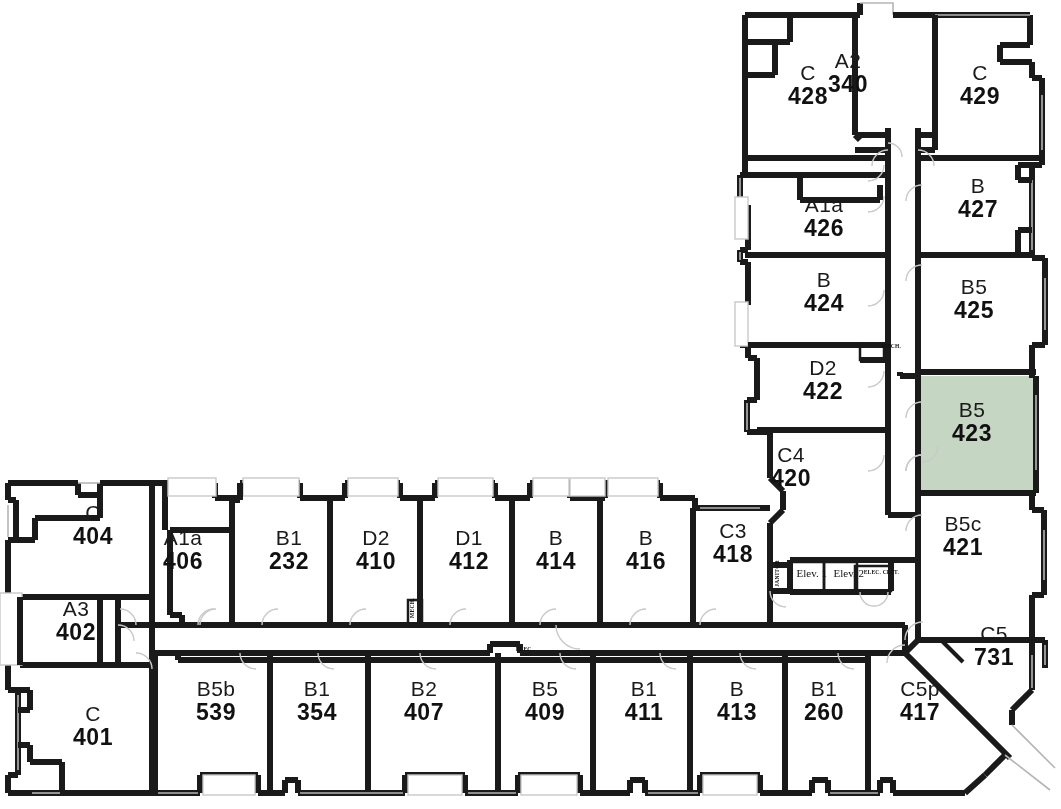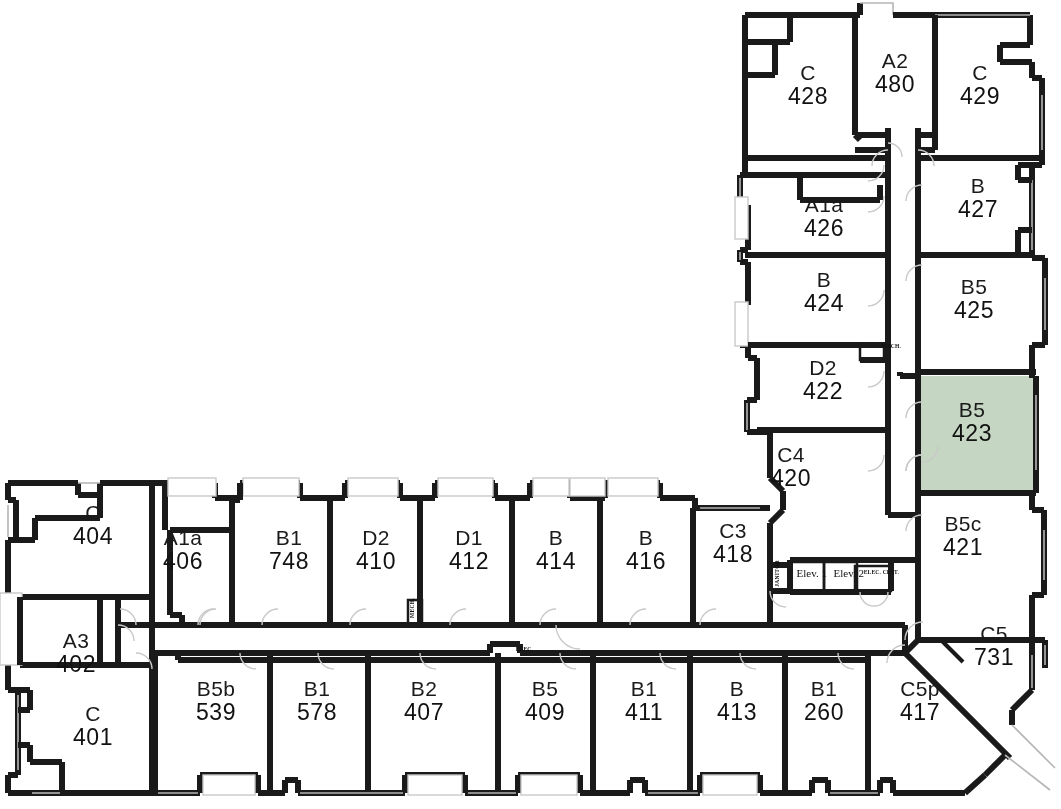--- a/index.html
+++ b/index.html
@@ -1,21 +1,21 @@
 <!DOCTYPE html>
 <html><head>
 <meta charset="utf-8">
 <style>
   html,body{margin:0;padding:0;background:#ffffff;}
   body{font-family:"Liberation Sans", sans-serif;}
   #plan-root{position:relative;width:1061px;height:809px;background:#ffffff;overflow:hidden;}
   svg#floorplan{position:absolute;left:0;top:0;width:1061px;height:809px;display:block;}
   .unit-label{position:absolute;text-align:center;line-height:1.05;pointer-events:none;}
   .unit-type{font-size:21px;font-weight:400;color:#1a1a1a;letter-spacing:.3px;}
-  .unit-num{font-size:23px;font-weight:normal;color:#111111;letter-spacing:.5px;}
+  .unit-num{font-size:23px;font-weight:bold;color:#111111;letter-spacing:.5px;}
   .svc-label{position:absolute;text-align:right;color:#111;font-family:Liberation Serif, serif;}
   .svc-elev{font-size:11px;font-weight:400;}
   .svc-tiny{font-size:5.5px;font-weight:bold;letter-spacing:.2px;}
   .svc-vert{writing-mode:vertical-rl;transform:rotate(180deg);font-size:5.5px;font-weight:bold;letter-spacing:.3px;}
 </style>
 </head>
 <body>
 
 <div id="plan-root">
 
@@ -438,23 +438,23 @@
       <path class="wm" d="M941 640 L963 662"></path>
     </g>
 
   </svg>
 
   <div id="unit-labels">
       <div class="unit-label" style="left: 748px; top: 62px; width: 120px;">
         <div class="unit-type">C</div>
         <div class="unit-num">428</div>
       </div>
-      <div class="unit-label" style="left: 835px; top: 50px; width: 120px;">
+      <div class="unit-label" style="left: 788px; top: 50px; width: 120px;">
         <div class="unit-type">A2</div>
-        <div class="unit-num">480</div>
+        <div class="unit-num">340</div>
       </div>
       <div class="unit-label" style="left: 920px; top: 62px; width: 120px;">
         <div class="unit-type">C</div>
         <div class="unit-num">429</div>
       </div>
       <div class="unit-label" style="left: 764px; top: 194px; width: 120px;">
         <div class="unit-type">A1a</div>
         <div class="unit-num">426</div>
       </div>
       <div class="unit-label" style="left: 918px; top: 175px; width: 120px;">
@@ -488,21 +488,21 @@
       <div class="unit-label" style="left: 33px; top: 502px; width: 120px;">
         <div class="unit-type">C</div>
         <div class="unit-num">404</div>
       </div>
       <div class="unit-label" style="left: 123px; top: 527px; width: 120px;">
         <div class="unit-type">A1a</div>
         <div class="unit-num">406</div>
       </div>
       <div class="unit-label" style="left: 229px; top: 527px; width: 120px;">
         <div class="unit-type">B1</div>
-        <div class="unit-num">748</div>
+        <div class="unit-num">232</div>
       </div>
       <div class="unit-label" style="left: 316px; top: 527px; width: 120px;">
         <div class="unit-type">D2</div>
         <div class="unit-num">410</div>
       </div>
       <div class="unit-label" style="left: 409px; top: 527px; width: 120px;">
         <div class="unit-type">D1</div>
         <div class="unit-num">412</div>
       </div>
       <div class="unit-label" style="left: 496px; top: 527px; width: 120px;">
@@ -514,35 +514,35 @@
         <div class="unit-num">416</div>
       </div>
       <div class="unit-label" style="left: 673px; top: 520px; width: 120px;">
         <div class="unit-type">C3</div>
         <div class="unit-num">418</div>
       </div>
       <div class="unit-label" style="left: 934px; top: 623px; width: 120px;">
         <div class="unit-type">C5</div>
         <div class="unit-num">731</div>
       </div>
-      <div class="unit-label" style="left: 16px; top: 598px; width: 120px; margin-top: 32px;">
+      <div class="unit-label" style="left: 16px; top: 598px; width: 120px;">
         <div class="unit-type">A3</div>
         <div class="unit-num">402</div>
       </div>
       <div class="unit-label" style="left: 33px; top: 703px; width: 120px;">
         <div class="unit-type">C</div>
         <div class="unit-num">401</div>
       </div>
       <div class="unit-label" style="left: 156px; top: 678px; width: 120px;">
         <div class="unit-type">B5b</div>
         <div class="unit-num">539</div>
       </div>
       <div class="unit-label" style="left: 257px; top: 678px; width: 120px;">
         <div class="unit-type">B1</div>
-        <div class="unit-num">578</div>
+        <div class="unit-num">354</div>
       </div>
       <div class="unit-label" style="left: 364px; top: 678px; width: 120px;">
         <div class="unit-type">B2</div>
         <div class="unit-num">407</div>
       </div>
       <div class="unit-label" style="left: 485px; top: 678px; width: 120px;">
         <div class="unit-type">B5</div>
         <div class="unit-num">409</div>
       </div>
       <div class="unit-label" style="left: 584px; top: 678px; width: 120px;">

